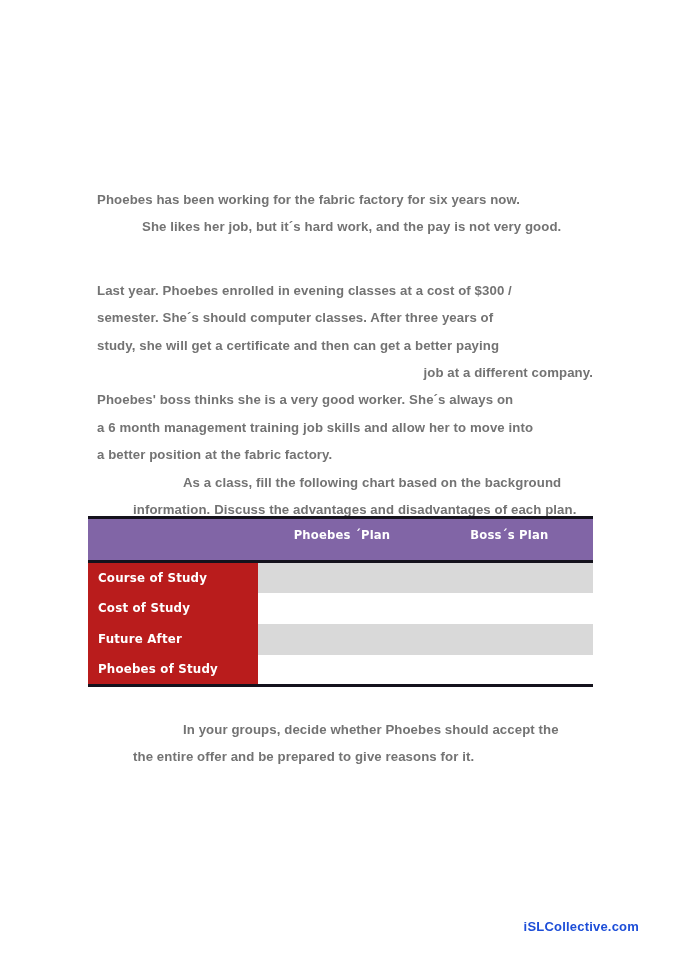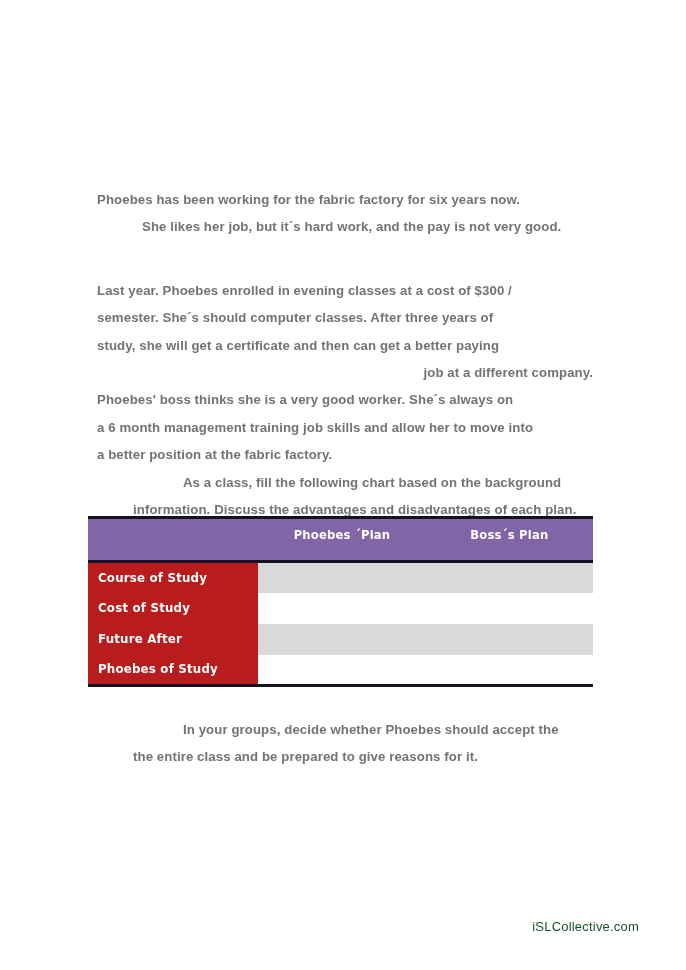--- a/index.html
+++ b/index.html
@@ -121,23 +121,23 @@
 
   tbody tr:last-child td {
     border-bottom: 3px solid #14121c !important;
   }
 
   
   .watermark {
     position: absolute;
     right: 47px;
     top: 919px;
-    color: #14532d;
+    color: #1d4ed8;
     font-family: "Liberation Sans", sans-serif;
-    font-weight: normal;
+    font-weight: bold;
     font-size: 13px;
     letter-spacing: 0.2px;
     white-space: nowrap;
   }
 </style>
 </head>
 <body>
 
 <div class="page">
 
@@ -197,19 +197,19 @@
           <td class="cell-blank"></td>
           <td class="cell-blank"></td>
         </tr>
       </tbody>
     </table>
   </div>
 
   <div class="worksheet-text" style="top: 716px;">
     <p class="para para-indent" style="text-indent: 0px;">
       <span style="display: block; text-indent: 50px;">In your groups, decide whether Phoebes should accept the</span>
-      <span style="display: block; text-indent: 0px;">the entire class and be prepared to give reasons for it.</span>
+      <span style="display: block; text-indent: 0px;">the entire offer and be prepared to give reasons for it.</span>
     </p>
   </div>
 
   <div class="watermark">iSLCollective.com</div>
 
 </div>
 
 </body></html>

